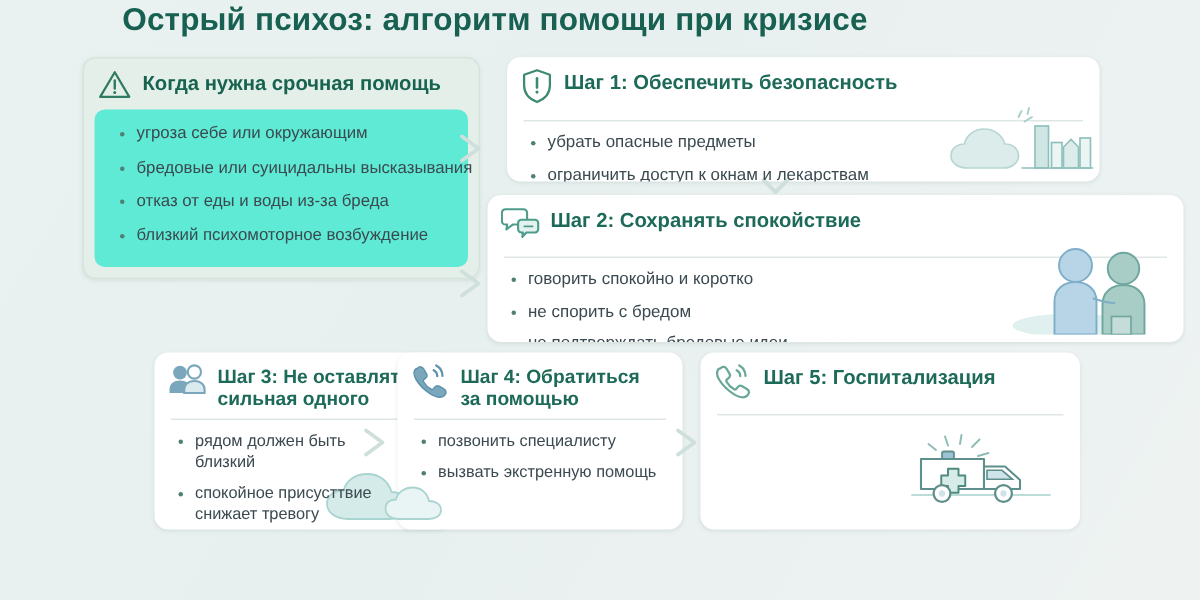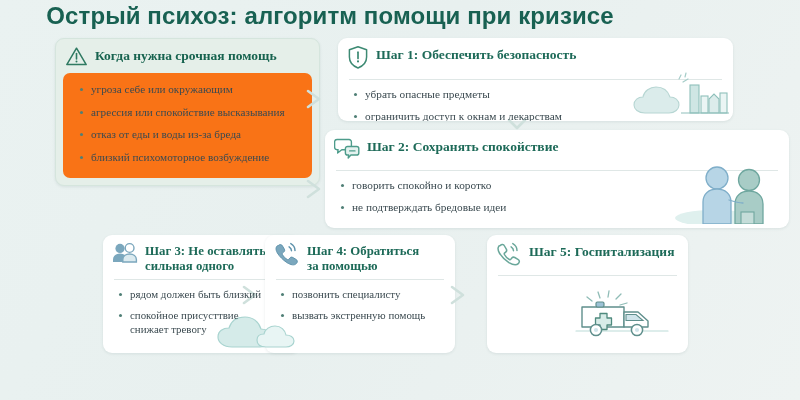--- a/index.html
+++ b/index.html
@@ -13,35 +13,34 @@
     position: relative;
     width: 800px; height: 400px;
     background: linear-gradient(120deg,#eaf2f1 0%,#e8f0ef 45%,#eef3f2 100%);
   }
 
   
   .title {
     position: absolute;
     left: 0; top: 2px; width: 660px;
     text-align: center;
-    font-size: 24px;
+    font-size: 21px;
     font-weight: bold;
     color: #186152;
     letter-spacing: .1px;
     white-space: nowrap;
   }
 
   
   .card {
     position: absolute;
     background: #ffffff;
     border-radius: 9px;
     box-shadow: 0 1px 3px rgba(40,80,75,.10);
     overflow: hidden;
-    font-family: Liberation Serif, serif;
   }
   .card-head {
     display: flex;
     align-items: flex-start;
     gap: 7px;
     padding: 7px 10px 5px 9px;
   }
   .card-title {
     font-size: 13.5px;
     font-weight: bold;
@@ -91,32 +90,32 @@
   
   #card-alert {
     left: 55px; top: 38px; width: 265px; height: 148px;
     background: #e5efe9;
     border: 1px solid #d5e5dd;
   }
   #card-alert .card-title { color: #17634f; font-size: 13.5px; }
   #alert-inner {
     position: absolute;
     left: 7px; top: 34px; right: 7px; bottom: 7px;
-    background: #f97316;
+    background: #5eead4;
     border-radius: 7px;
   }
   #alert-inner .bullets { padding: 9px 10px 8px 17px; }
   #alert-inner .bullets li { font-size: 11.2px; margin-bottom: 8px; }
 
   
   #card-step1 { left: 325px; top: 38px;  width: 395px; height: 83px; margin-left: 13px; }
   #card-step2 { left: 325px; top: 130px; width: 464px; height: 98px; }
   #card-step3 { left: 55px;  top: 235px; width: 197px; height: 118px; margin-left: 48px; }
   #card-step4 { left: 265px; top: 235px; width: 190px; height: 118px; }
-  #card-step5 { left: 467px; top: 235px; width: 201px; height: 118px; margin-left: 20px; }
+  #card-step5 { left: 467px; top: 235px; width: 253px; height: 118px; }
 
   #card-step3 .card-title, #card-step4 .card-title { font-size: 12.8px; }
   #card-step3 .bullets li, #card-step4 .bullets li { font-size: 10.9px; }
   #card-step3 .bullets li { white-space: normal; }
   #card-step5 .para { font-size: 11px; padding-top: 8px; }
 
   
   .icon { flex: 0 0 auto; display: block; }
 
   
@@ -152,21 +151,21 @@
           <path d="M11.5 2.2 L21.2 18.6 H1.8 Z" fill="none" stroke="#2f7a62" stroke-width="1.5" stroke-linejoin="round"></path>
           <path d="M11.5 7.6 v5.4" stroke="#2f7a62" stroke-width="1.6" stroke-linecap="round"></path>
           <circle cx="11.5" cy="15.6" r="1" fill="#2f7a62"></circle>
         </svg>
       </span>
       <span class="card-title">Когда нужна срочная помощь</span>
     </div>
     <div id="alert-inner">
       <ul class="bullets">
         <li>угроза себе или окружающим</li>
-        <li>агрессия или спокойствие высказывания</li>
+        <li>бредовые или суицидальны высказывания</li>
         <li>отказ от еды и воды из-за бреда</li>
         <li>близкий психомоторное возбуждение</li>
       </ul>
     </div>
   </div>
 
   <div class="card" id="card-step1">
     <div class="card-head">
       <span class="icon">
         <svg width="22" height="25" viewBox="0 0 22 25">
@@ -214,20 +213,21 @@
           <path d="M3 2.5 h12 a2.4 2.4 0 0 1 2.4 2.4 v5.4 a2.4 2.4 0 0 1 -2.4 2.4 H7.8 L3.6 16 l.5 -3.3 H3 a2.4 2.4 0 0 1 -2.4 -2.4 V4.9 A2.4 2.4 0 0 1 3 2.5 Z" fill="#ffffff" stroke="#4d9c8b" stroke-width="1.4" stroke-linejoin="round"></path>
           <path d="M13.5 9.5 h9.2 a2.1 2.1 0 0 1 2.1 2.1 v4.3 a2.1 2.1 0 0 1 -2.1 2.1 h-5.8 L14.2 21 l.4 -3 h-1.1 a2.1 2.1 0 0 1 -2.1 -2.1 v-4.3 a2.1 2.1 0 0 1 2.1 -2.1 Z" fill="#e4f2ef" stroke="#4d9c8b" stroke-width="1.4" stroke-linejoin="round"></path>
           <line x1="15.6" y1="13.9" x2="21" y2="13.9" stroke="#4d9c8b" stroke-width="1.3" stroke-linecap="round"></line>
         </svg>
       </span>
       <span class="card-title">Шаг 2: Сохранять спокойствие</span>
     </div>
     <div class="divider"></div>
     <ul class="bullets">
       <li>говорить спокойно и коротко</li>
+      <li>не спорить с бредом</li>
       <li>не подтверждать бредовые идеи</li>
     </ul>
     <span class="art" id="art-people">
       <svg width="110" height="62" viewBox="0 0 110 62">
         <ellipse cx="42" cy="56" rx="40" ry="8" fill="#dff0ee"></ellipse>
         <circle cx="44" cy="16" r="11" fill="#b7d5e6" stroke="#7faec9" stroke-width="1.3"></circle>
         <path d="M30 62 V40 c0 -8 6 -13 14 -13 s14 5 14 13 v22 Z" fill="#b7d5e6" stroke="#7faec9" stroke-width="1.3"></path>
         <circle cx="76" cy="18" r="10.5" fill="#a8ccc6" stroke="#6fa79f" stroke-width="1.3"></circle>
         <path d="M62 62 V42 c0 -8 6 -13 14 -13 s14 5 14 13 v20 Z" fill="#a8ccc6" stroke="#6fa79f" stroke-width="1.3"></path>
         <path d="M56 38 c6 2 10 3 14 3" stroke="#7faec9" stroke-width="1.3" fill="none" stroke-linecap="round"></path>

